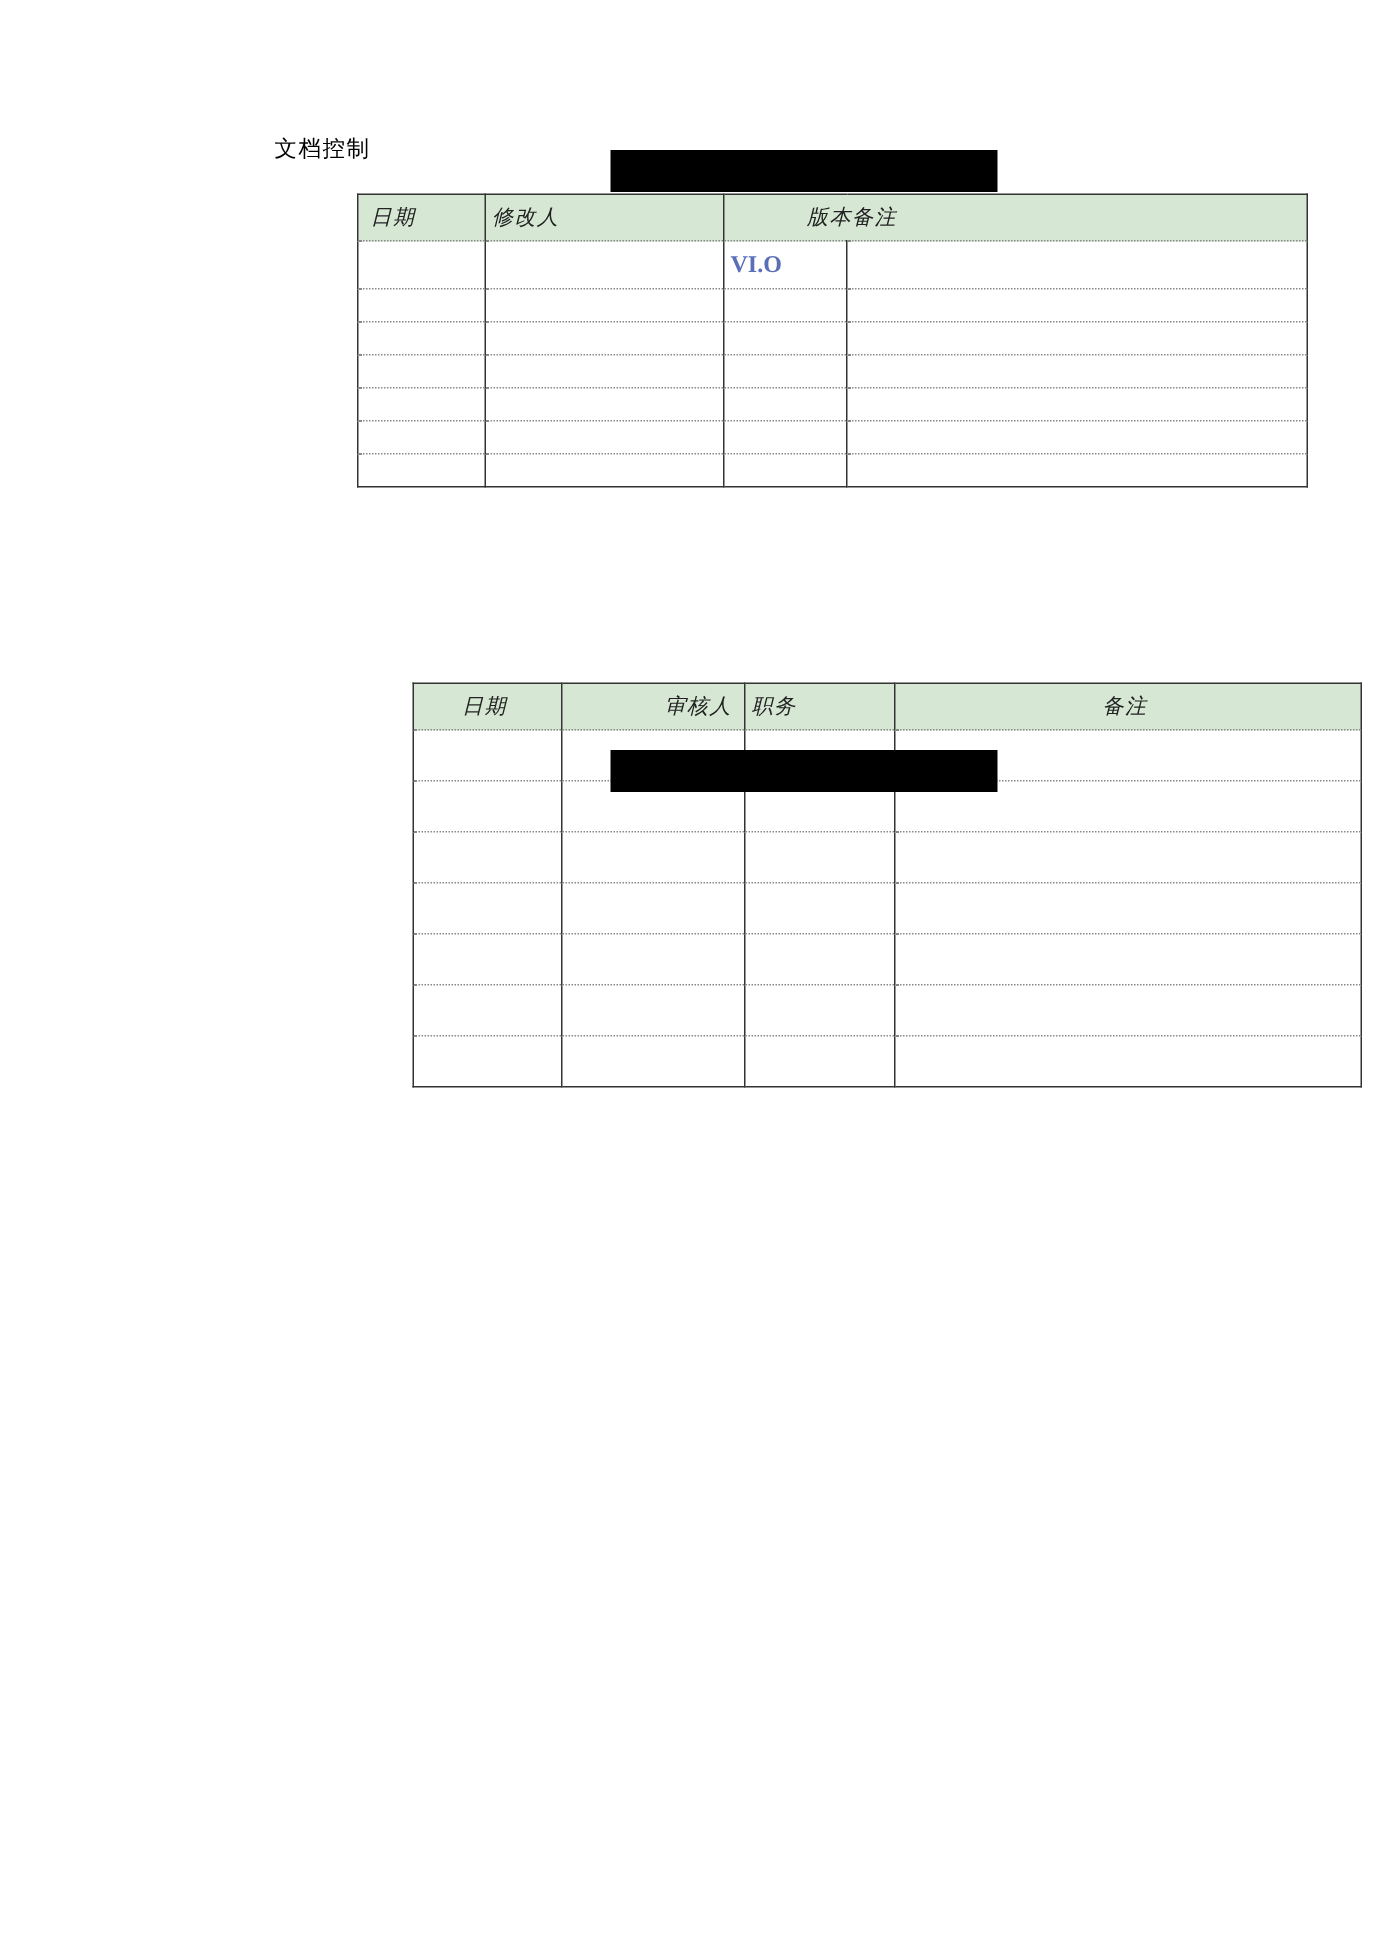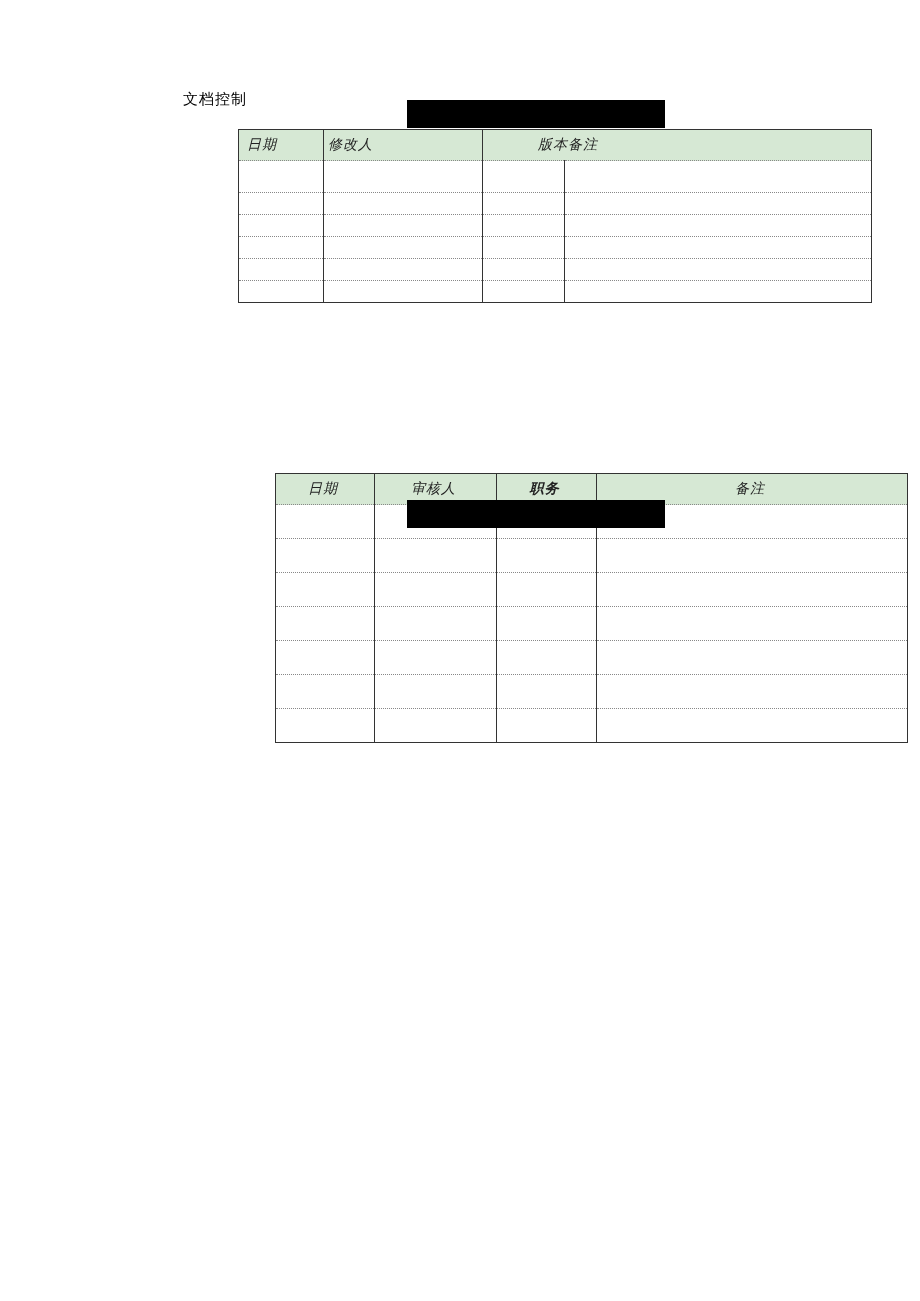--- a/index.html
+++ b/index.html
@@ -39,21 +39,21 @@
       top: 100px;
       width: 258px;
     }
     .black-bar-2 {
       left: 407px;
       top: 500px;
       width: 258px;
     }
     .table-wrapper {
       margin-left: 23px;
-      margin-bottom: 120px;
+      margin-bottom: 80px;
       padding-left: 32px;
     }
     table {
       border-collapse: collapse;
       border: 1px solid #333;
     }
     th {
       background: #d6e8d4;
       font-weight: normal;
       font-size: 14px;
@@ -96,22 +96,22 @@
     }
     .table2 {
       margin-left: 37px;
     }
     .table2 th {
       height: 26px;
       text-align: right;
       padding-right: 8px;
     }
     .table2 th.date { width: 99px; text-align: center;}
-    .table2 th.reviewer { width: 122px; text-align: center;}
-    .table2 th.position { width: 100px; text-align: center; font-weight: bold;}
+    .table2 th.reviewer { width: 122px; text-align: right;}
+    .table2 th.position { width: 100px; text-align: left;}
     .table2 th.remark2 { width: 311px; text-align: center;}
     .table2 td {
       height: 34px;
     }
     .section-gap {
       height: 50px;
     }
   </style>
 </head>
 <body>
@@ -126,20 +126,26 @@
   <div class="table-wrapper">
     <table class="table1">
       <thead>
         <tr>
           <th class="date">日期</th>
           <th class="modifier">修改人</th>
           <th class="version version-remark-header" colspan="2" style="text-align:left; padding-left:55px;">版本备注</th>
         </tr>
       </thead>
       <tbody id="table1-body">
+          <tr>
+            <td style="width: 85px;"></td>
+            <td style="width: 159px;"></td>
+            <td class="version-cell" style="width: 82px;">VI.O</td>
+            <td style="width: 307px;"></td>
+          </tr>
           <tr>
             <td style="width: 85px;"></td>
             <td style="width: 159px;"></td>
             <td style="width: 82px;"></td>
             <td style="width: 307px;"></td>
           </tr>
           <tr>
             <td style="width: 85px;"></td>
             <td style="width: 159px;"></td>
             <td style="width: 82px;"></td>

